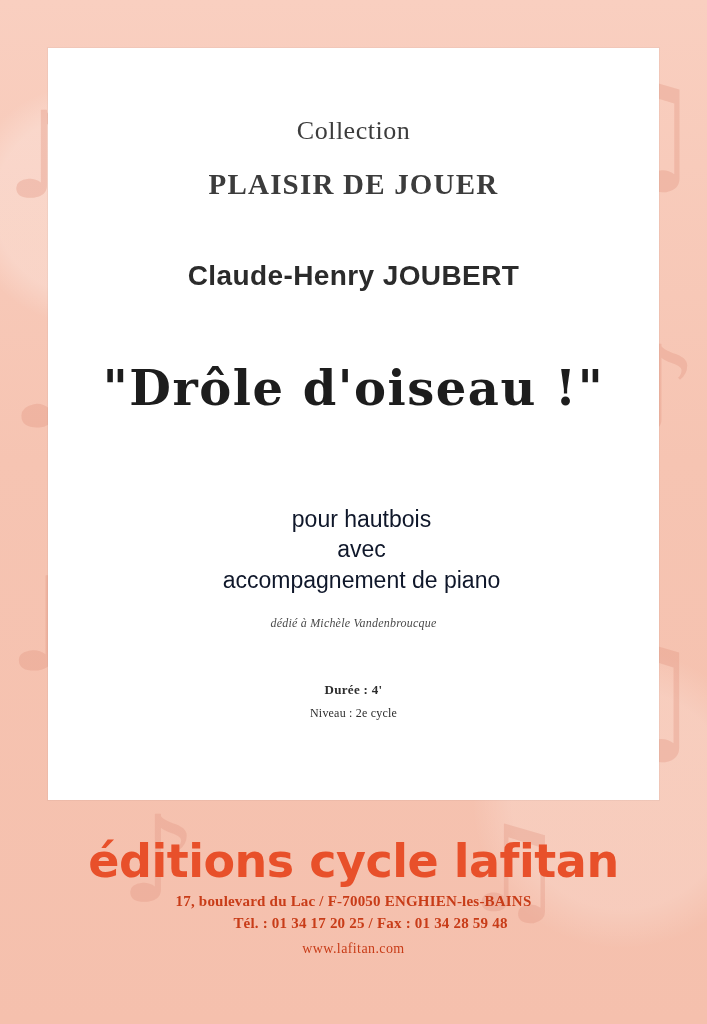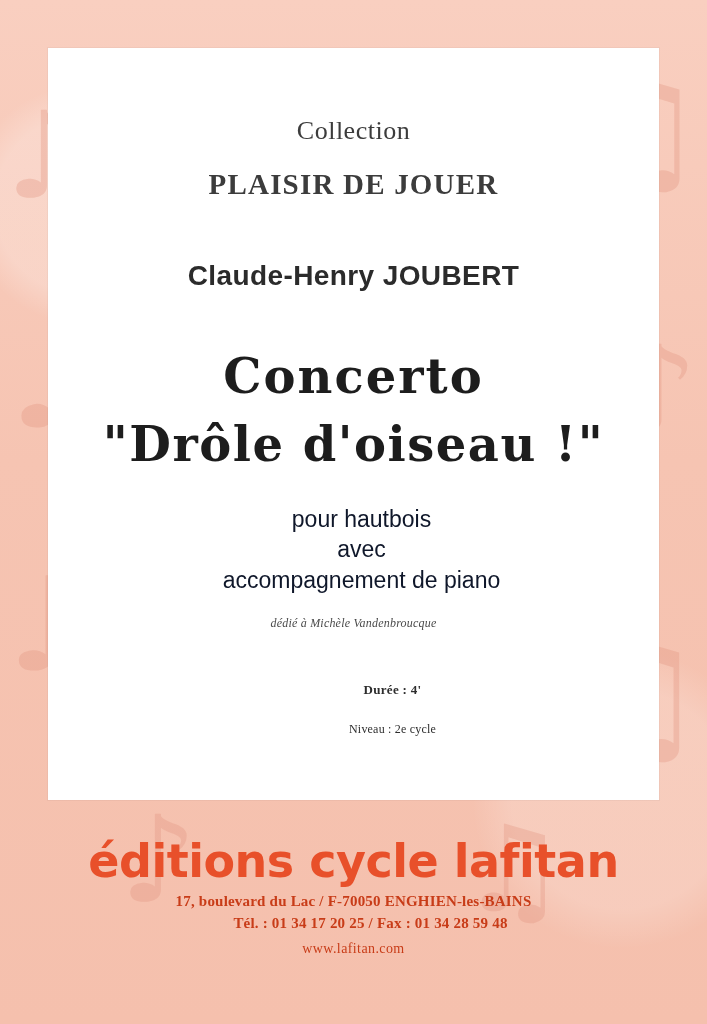--- a/index.html
+++ b/index.html
@@ -131,30 +131,29 @@
     letter-spacing: 0.2px;
   }
 
   #details {
     position: absolute;
     top: 634px;
     left: 0;
     width: 100%;
     color: #2d2d2d;
     font-family: "Liberation Serif", serif;
-    padding-left: 39px;
   }
   #duration {
     font-size: 13px;
     font-weight: 700;
     letter-spacing: 0.3px;
   }
   #level {
     font-size: 12px;
-    margin-top: 24px;
+    margin-top: 8px;
     letter-spacing: 0.2px;
   }
 
   
   #publisher-block {
     position: absolute;
     left: 0;
     top: 838px;
     width: 100%;
     text-align: center;
@@ -208,21 +207,20 @@
       <div id="collection-line2">PLAISIR DE JOUER</div>
     </div>
 
     <div id="composer" class="center">
       <span class="given">Claude-Henry</span>
       <span> </span>
       <span class="family">JOUBERT</span>
     </div>
 
     <div id="title-block" class="center">
-      <div id="title-main">Concerto</div>
       <div id="title-sub">"Drôle d'oiseau !"</div>
     </div>
 
     <div id="instrumentation" class="center">
       <div>pour hautbois</div>
       <div>avec</div>
       <div>accompagnement de piano</div>
     </div>
 
     <div id="dedication" class="center">dédié à Michèle Vandenbroucque</div>

